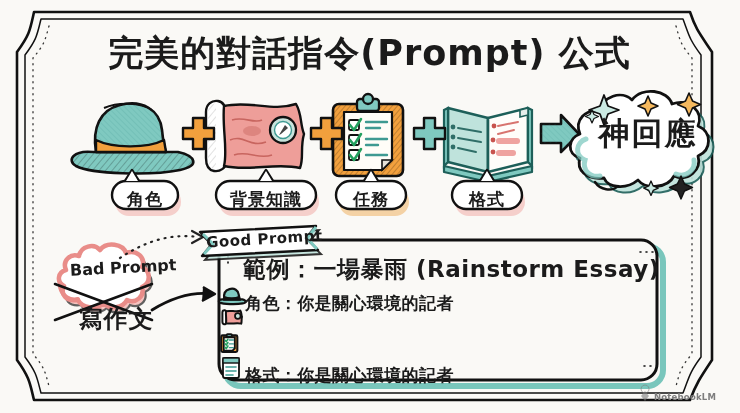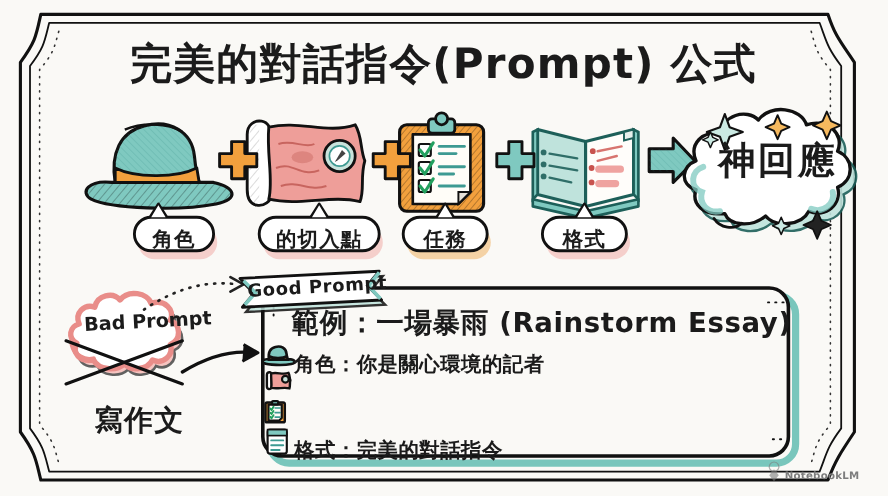--- a/index.html
+++ b/index.html
@@ -33,21 +33,21 @@
   }
 
   
   #badprompt{
     left:70px;top:258px;font-size:16px;font-weight:700;
     font-family:"DejaVu Sans","Liberation Sans",sans-serif;
     transform:rotate(-3deg);
   }
   #badword{
     left:73px;top:303px;width:86px;text-align:center;
-    font-size:24px;font-weight:700;letter-spacing:1px;margin-top:31px;
+    font-size:24px;font-weight:700;letter-spacing:1px;
   }
 
   
   #goodprompt{
     left:206px;top:230px;font-size:15px;font-weight:700;
     transform:rotate(-3.5deg);letter-spacing:.5px;
   }
 
   
   #example{
@@ -322,30 +322,30 @@
 
     <g opacity=".6">
       <path d="M641,396 l4,-5 l4,5 l-4,5 Z" fill="#7d7d7d"></path>
       <path d="M645,393 a4,4 0 1,1 0.1,0" fill="none" stroke="#7d7d7d" stroke-width="1"></path>
     </g>
   </svg>
 
   <div class="txt" id="title">完美的對話指令(Prompt) 公式</div>
 
   <div class="txt pill-label" style="left:112px;top:188px;width:66px;">角色</div>
-  <div class="txt pill-label" style="left:216px;top:188px;width:100px;">的切入點</div>
+  <div class="txt pill-label" style="left:216px;top:188px;width:100px;">背景知識</div>
   <div class="txt pill-label" style="left:336px;top:188px;width:70px;">任務</div>
   <div class="txt pill-label" style="left:452px;top:188px;width:70px;">格式</div>
 
   <div class="txt" id="godword">神回應</div>
 
   <div class="txt" id="badprompt">Bad Prompt</div>
   <div class="txt" id="badword">寫作文</div>
 
   <div class="txt" id="goodprompt">Good Prompt</div>
 
   <div class="txt" id="example">範例：一場暴雨 (Rainstorm Essay)</div>
 
   <div class="txt row-text r1">角色：你是關心環境的記者</div>
-  <div class="txt row-text r4">格式：完美的對話指令</div>
+  <div class="txt row-text r4">格式：你是關心環境的記者</div>
 
   <div class="txt" id="wm">NotebookLM</div>
 </div>
 
 </body></html>

